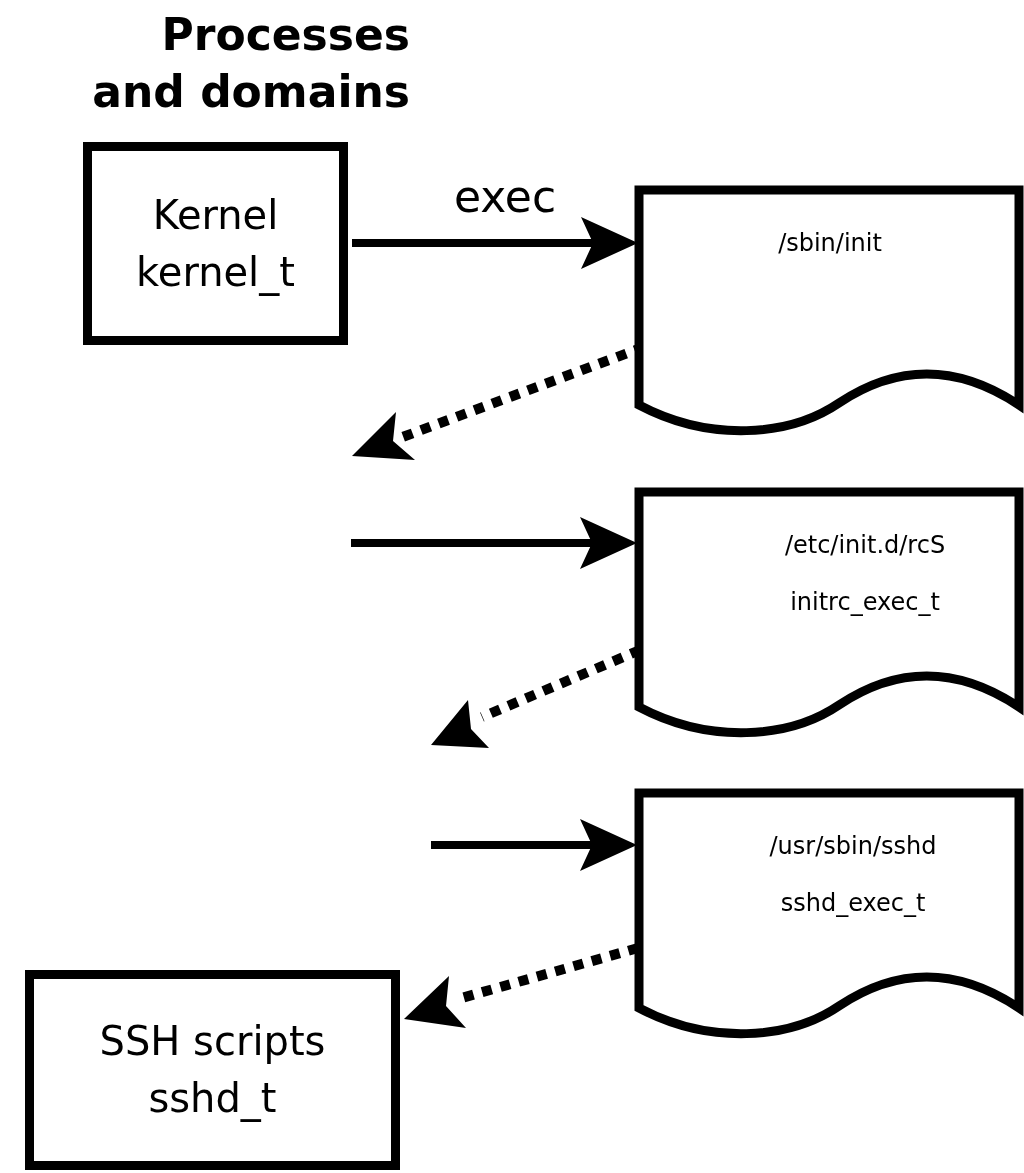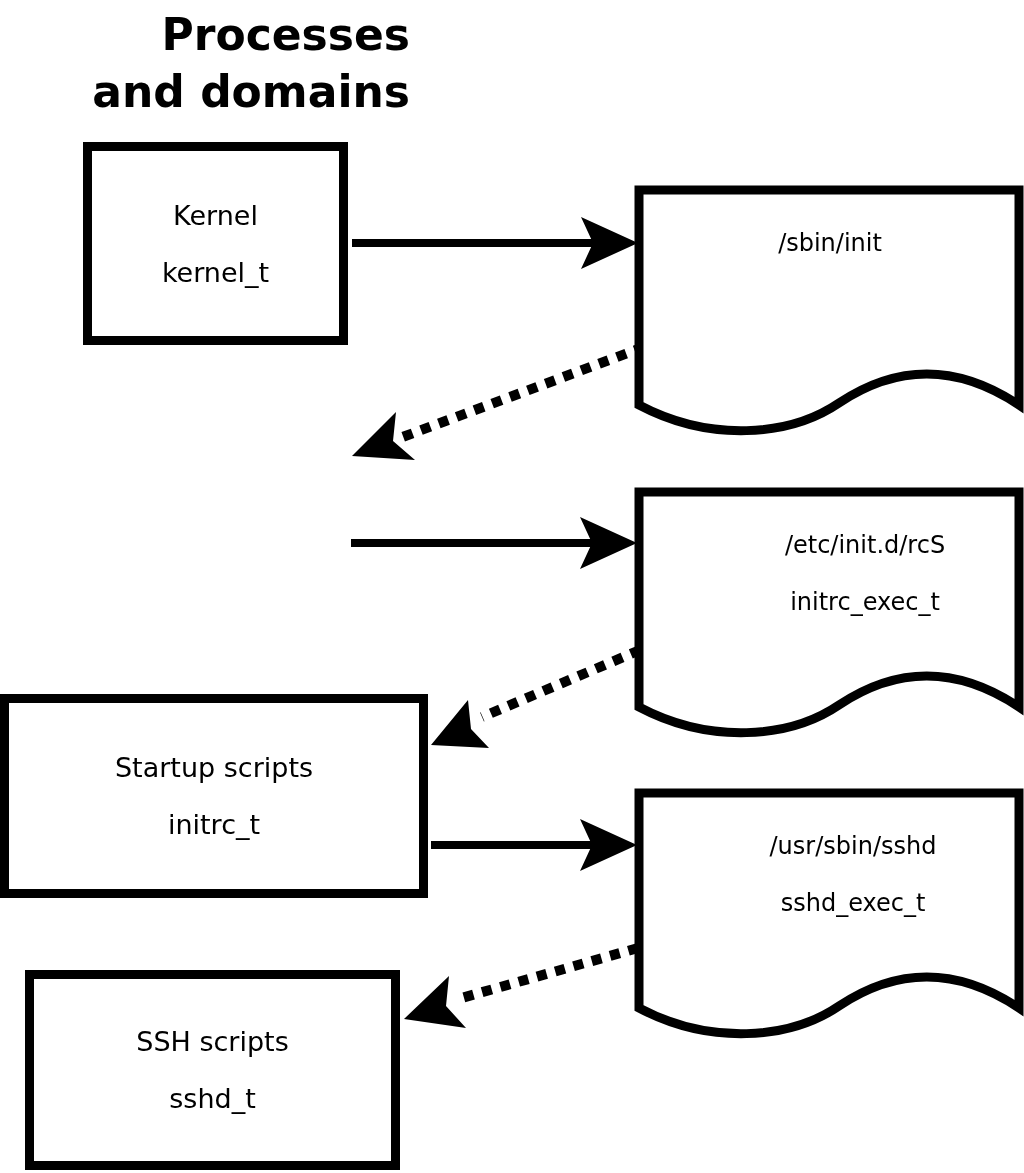--- a/index.html
+++ b/index.html
@@ -26,21 +26,21 @@
   .hdr.right { left:628px; top:6px; width:396px; }
   .pbox {
     position:absolute;
     border:9px solid var(--ink);
     background:var(--bg);
     display:flex;
     flex-direction:column;
     align-items:center;
     justify-content:center;
     text-align:center;
-    font-size:27px;
+    font-size:40px;
     line-height:57px;
   }
   .doc { position:absolute; }
   .doc svg { display:block; }
   .doc-text {
     position:absolute;
     width:388px;
     text-align:center;
     font-size:24px;
     line-height:57px;
@@ -94,31 +94,28 @@
     <g>
       <line class="dotted" x1="640" y1="650" x2="482" y2="717"></line>
       <polygon points="431,745 468,700 471,729 489,748"></polygon>
     </g>
     <g>
       <line class="dotted" x1="638" y1="948" x2="458" y2="999"></line>
       <polygon points="404,1019 449,976 446,1006 466,1028"></polygon>
     </g>
   </svg>
 
+  <div class="edge-label">exec</div>
 
   <div class="pbox" style="left:83px; top:142px; width:265px; height:203px;">
     <div>Kernel</div>
     <div>kernel_t</div>
   </div>
 
 
-  <div class="pbox" style="left:0px; top:694px; width:428px; height:204px;">
-    <div>Startup scripts</div>
-    <div>initrc_t</div>
-  </div>
 
   <div class="pbox" style="left:25px; top:970px; width:375px; height:200px;">
     <div>SSH scripts</div>
     <div>sshd_t</div>
   </div>
 
   <div class="doc" style="left:634px; top:185px;">
     <svg width="392" height="268" viewBox="0 0 392 268">
       <path d="M 5,5 H 385 V 220 C 325,180 265,178 205,218 C 155,252 75,257 5,220 Z"></path>
     </svg>

